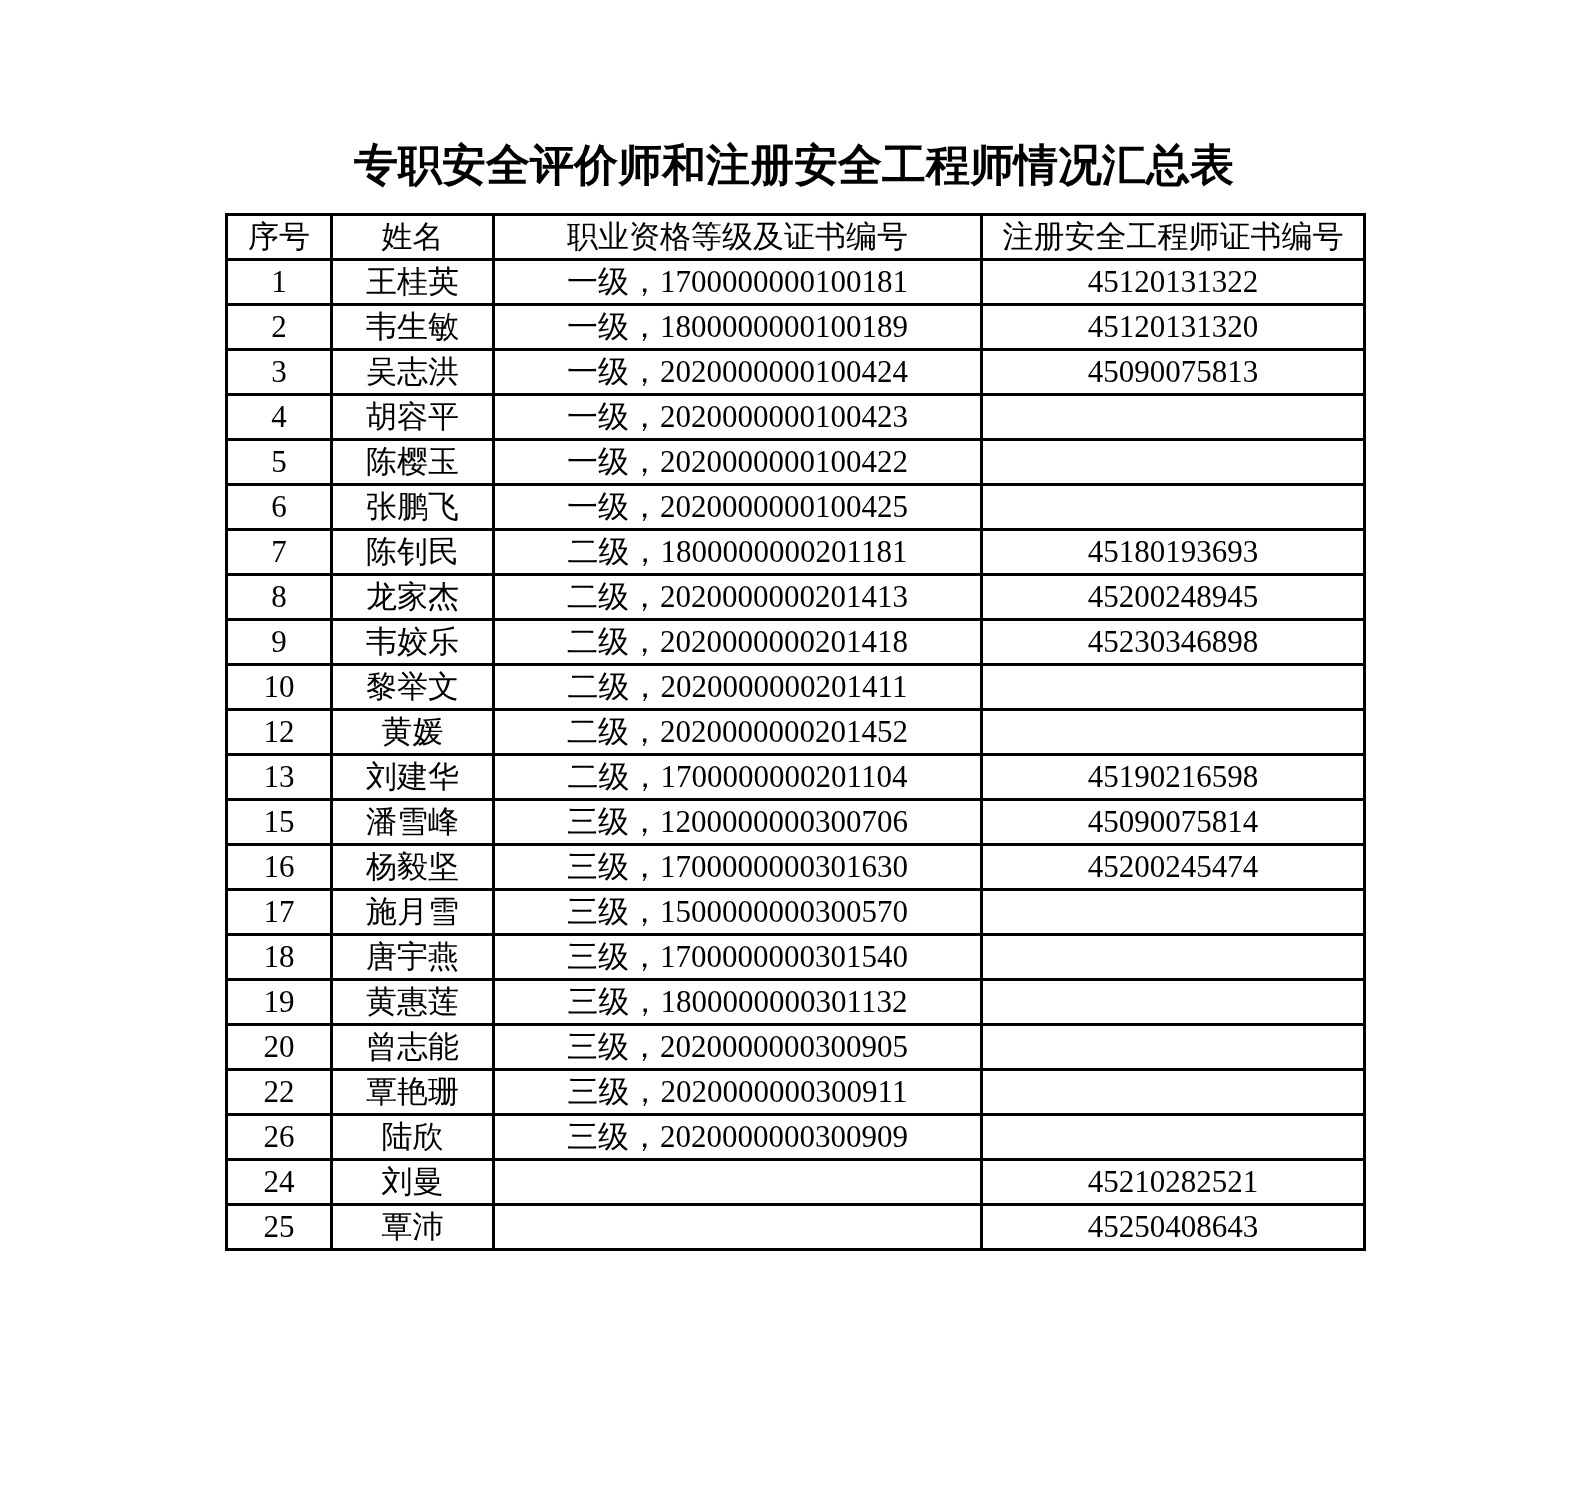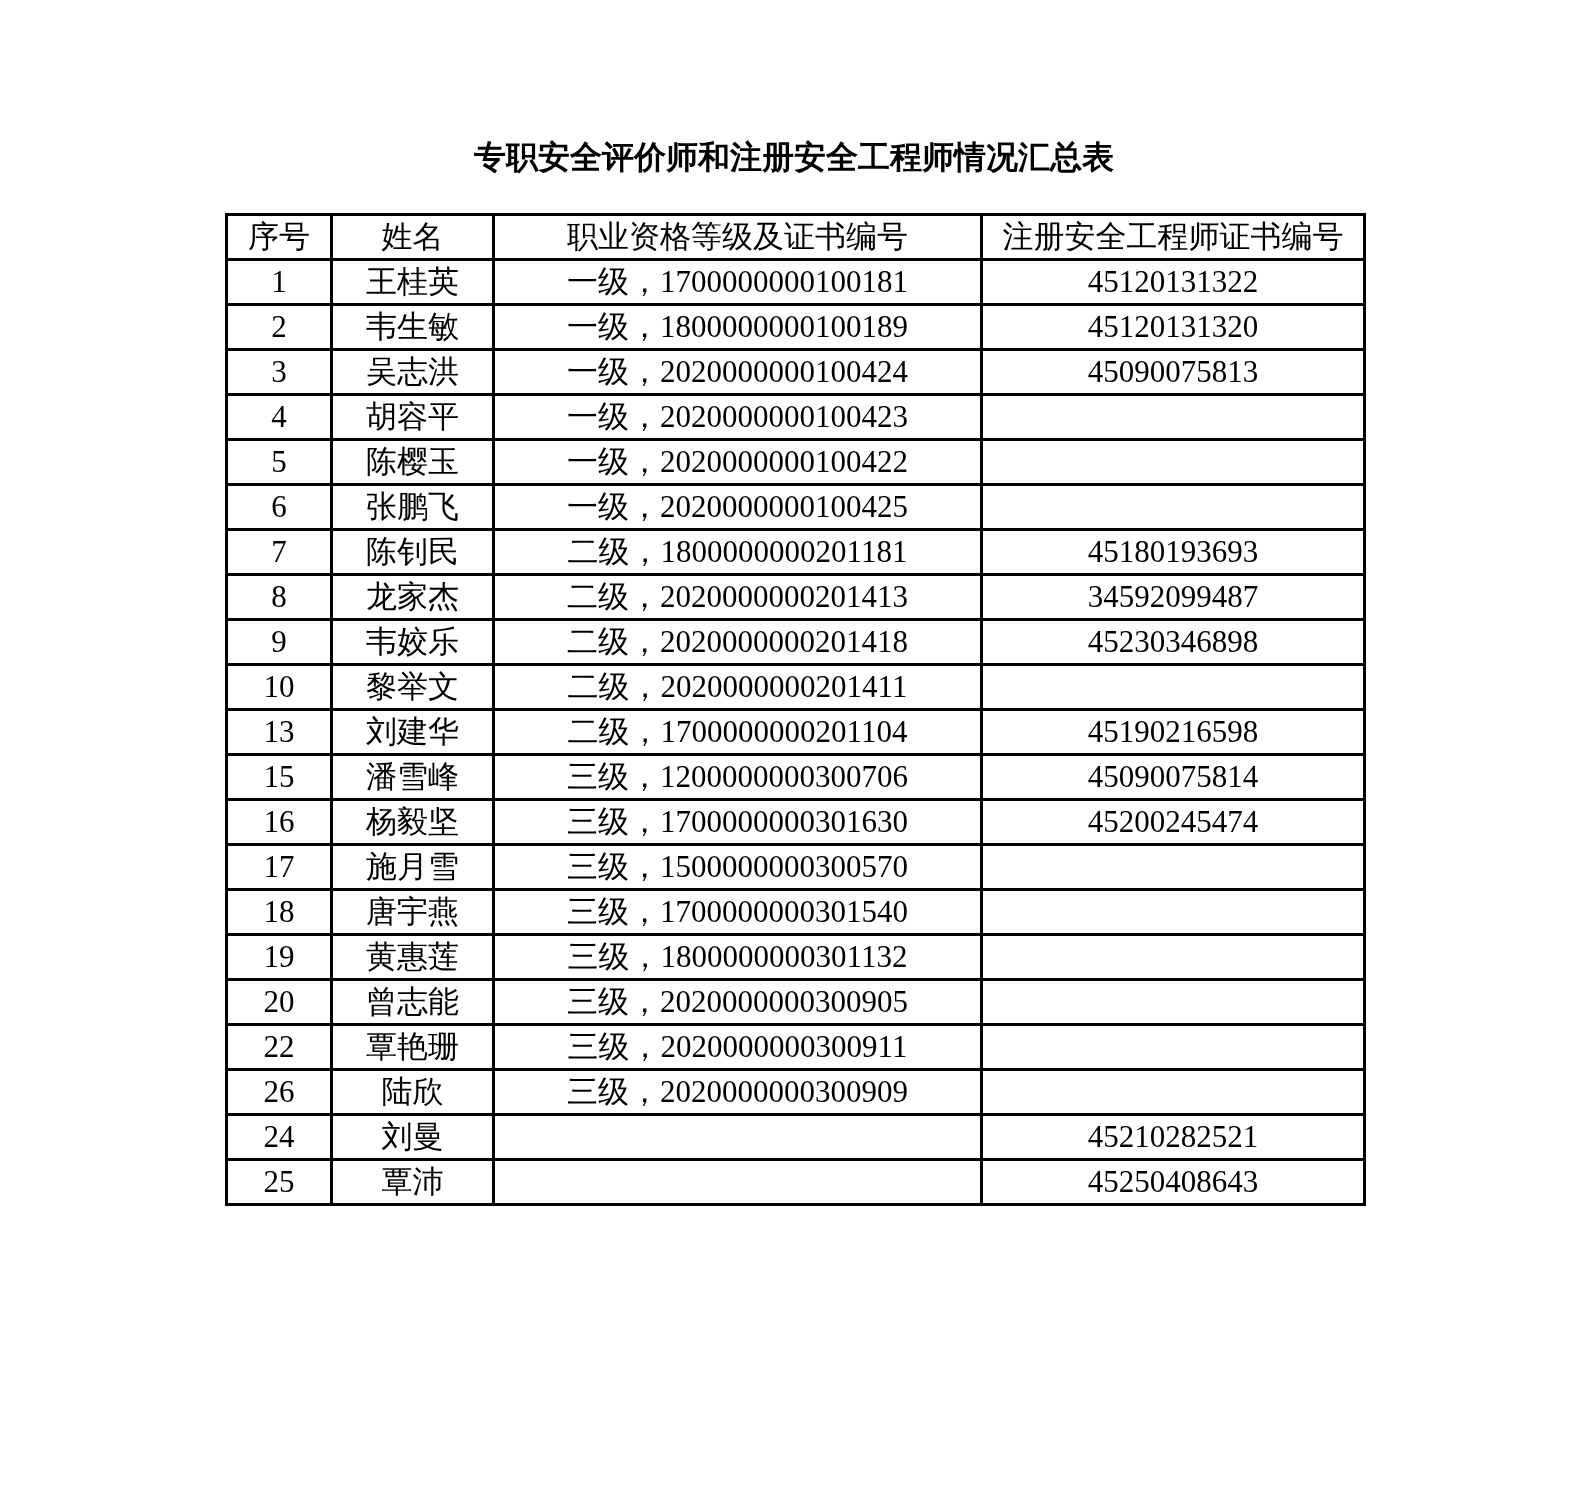--- a/index.html
+++ b/index.html
@@ -15,21 +15,21 @@
     color: #000000;
     font-family: "Liberation Serif", "DejaVu Serif", serif;
     overflow: hidden;
   }
   .doc-title {
     position: absolute;
     top: 136px;
     left: 225px;
     width: 1138px;
     text-align: center;
-    font-size: 32px;
+    font-size: 44px;
     font-weight: bold;
     letter-spacing: 0px;
     white-space: nowrap;
   }
   table.summary {
     position: absolute;
     top: 213px;
     left: 225px;
     width: 1138px;
     border-collapse: collapse;
@@ -115,35 +115,41 @@
         <tr>
           <td>7</td>
           <td>陈钊民</td>
           <td>二级，1800000000201181</td>
           <td>45180193693</td>
         </tr>
         <tr>
           <td>8</td>
           <td>龙家杰</td>
           <td>二级，2020000000201413</td>
-          <td>34592099487</td>
+          <td>45200248945</td>
         </tr>
         <tr>
           <td>9</td>
           <td>韦姣乐</td>
           <td>二级，2020000000201418</td>
           <td>45230346898</td>
         </tr>
         <tr>
           <td>10</td>
           <td>黎举文</td>
           <td>二级，2020000000201411</td>
           <td></td>
         </tr>
         <tr>
+          <td>12</td>
+          <td>黄媛</td>
+          <td>二级，2020000000201452</td>
+          <td></td>
+        </tr>
+        <tr>
           <td>13</td>
           <td>刘建华</td>
           <td>二级，1700000000201104</td>
           <td>45190216598</td>
         </tr>
         <tr>
           <td>15</td>
           <td>潘雪峰</td>
           <td>三级，1200000000300706</td>
           <td>45090075814</td>

